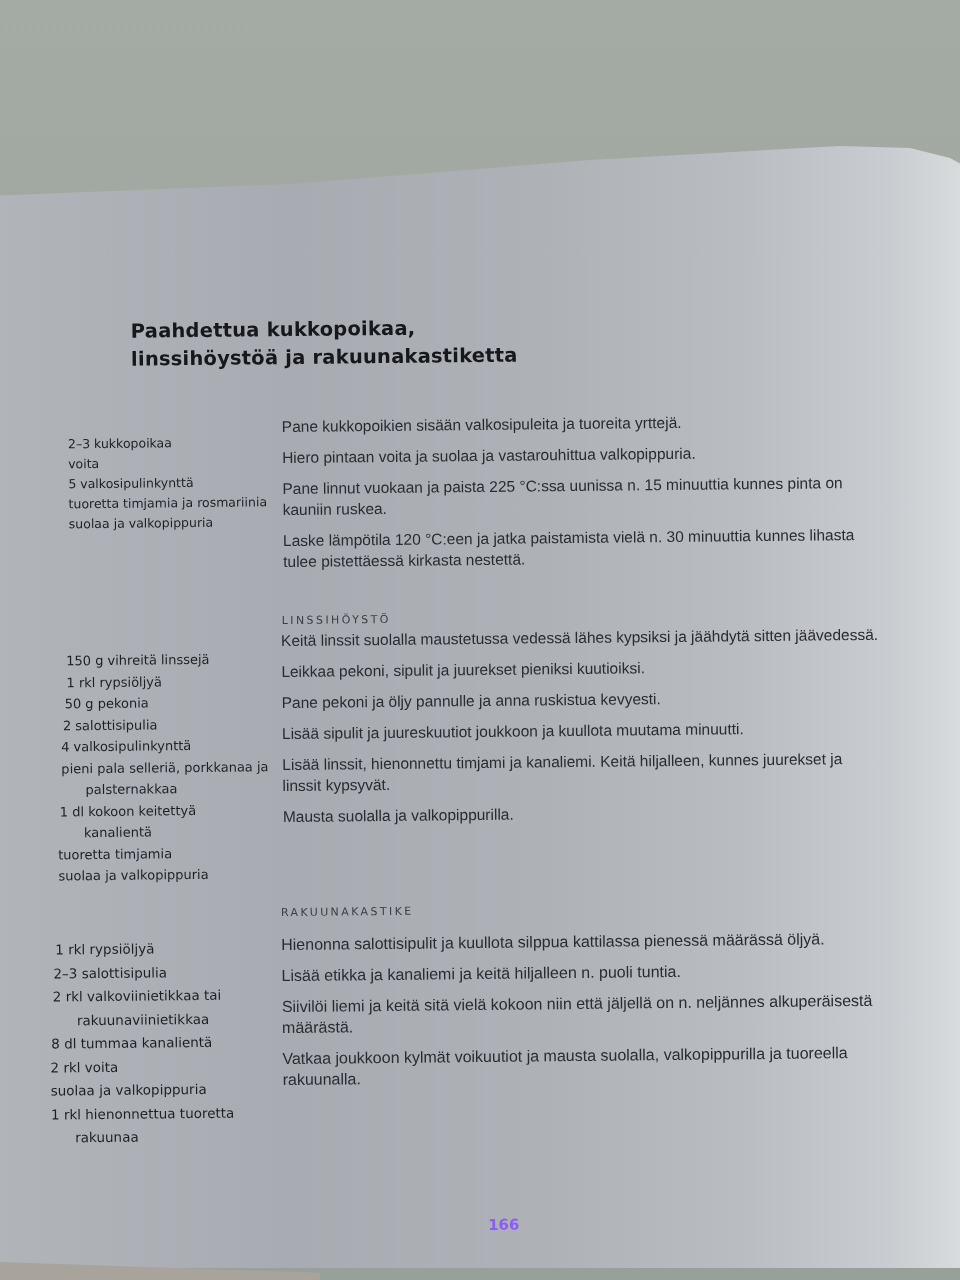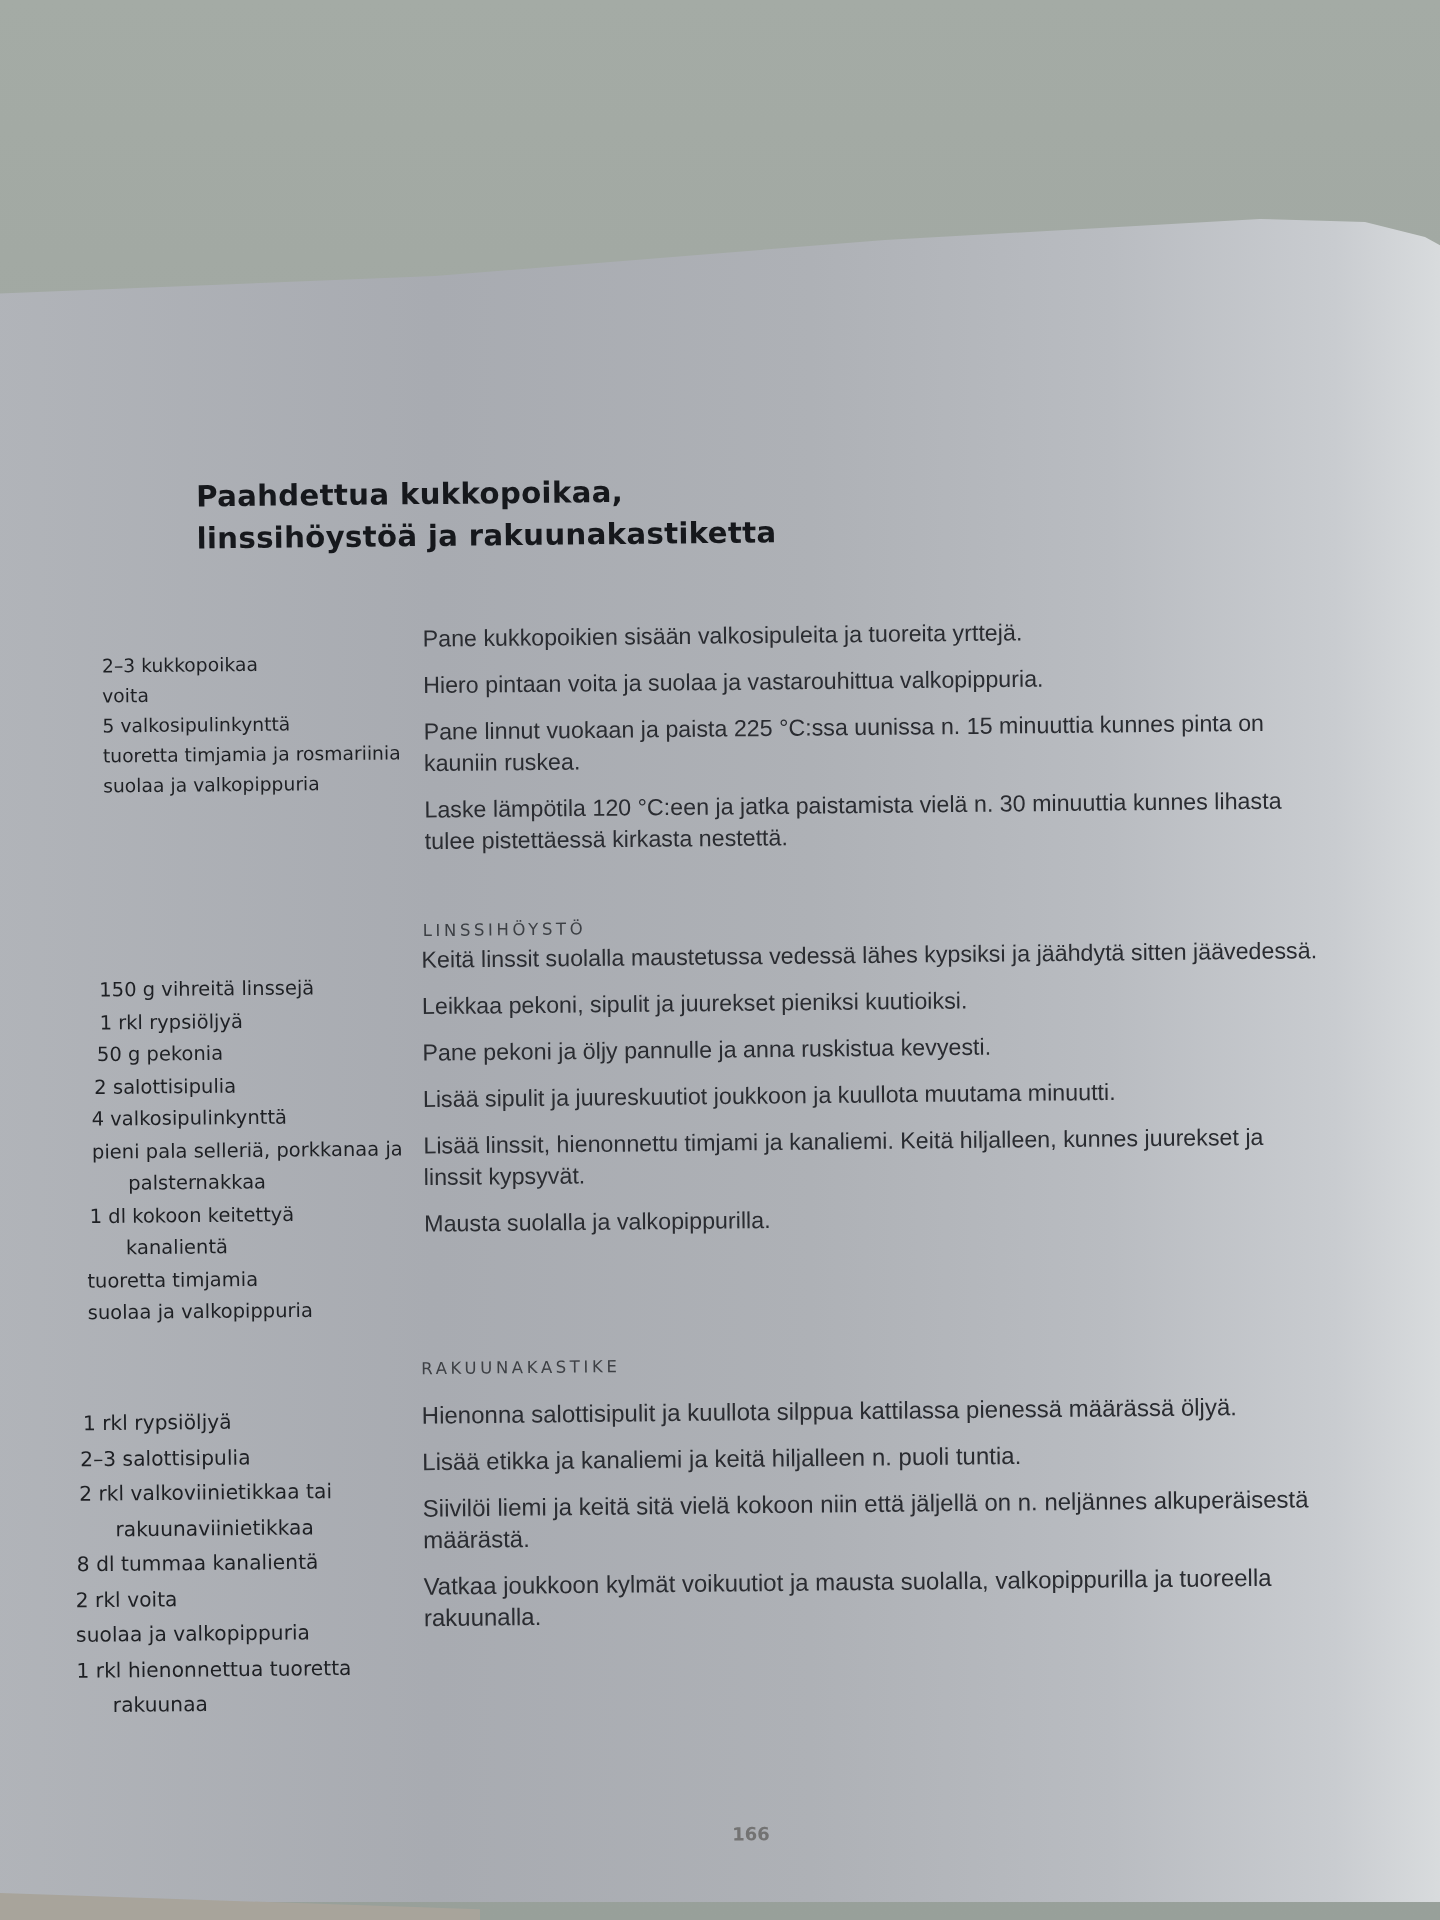--- a/index.html
+++ b/index.html
@@ -35,21 +35,21 @@
   .ing3 li { line-height: 23.5px; }
   .steps { position: absolute; margin: 0; padding: 0; list-style: none;
     font-family: "Liberation Sans", sans-serif; font-size: 15.5px; color: #2a2c31; width: 600px; }
   .steps li { line-height: 21px; margin-bottom: 10px; }
   .steps1 { left: 284px; top: 414px; }
   .steps2 { left: 281px; top: 628px; }
   .steps3 { left: 278px; top: 932px; font-size: 16px; }
   .section-head { position: absolute; font-family: "DejaVu Sans", sans-serif; font-size: 11px; letter-spacing: 2.4px; color: #3d4045; }
   .sh1 { left: 282px; top: 612px; }
   .sh2 { left: 278px; top: 904px; }
-  .page-number { position: absolute; left: 482px; top: 1216px; font-family: "DejaVu Sans", sans-serif; font-weight: bold; font-size: 12px; color: #737373; }
+  .page-number { position: absolute; left: 482px; top: 1216px; font-family: "DejaVu Sans", sans-serif; font-weight: bold; font-size: 15px; color: #8b5cf6; }
 </style>
 </head>
 <body>
 
 <div class="page"></div>
 <div class="page-bottom-edge"></div>
 
 <div class="content">
   <h1 class="title">
     <span>Paahdettua kukkopoikaa,</span><br>

